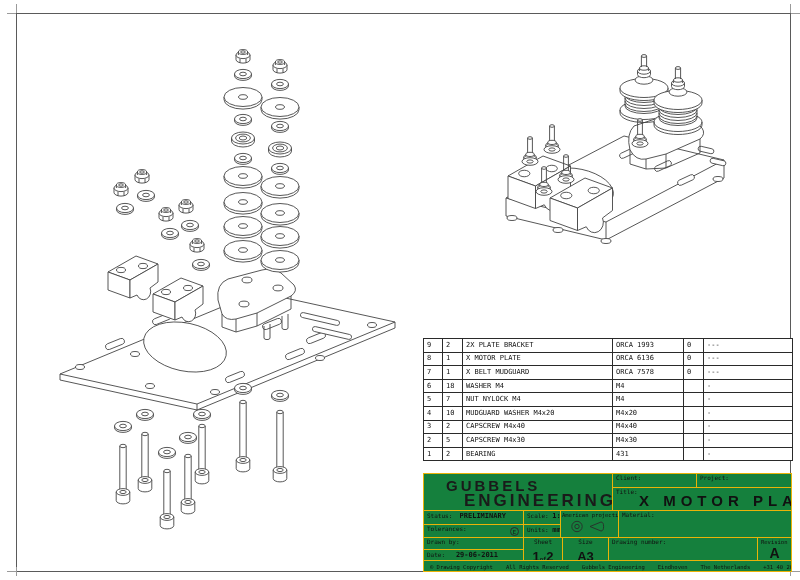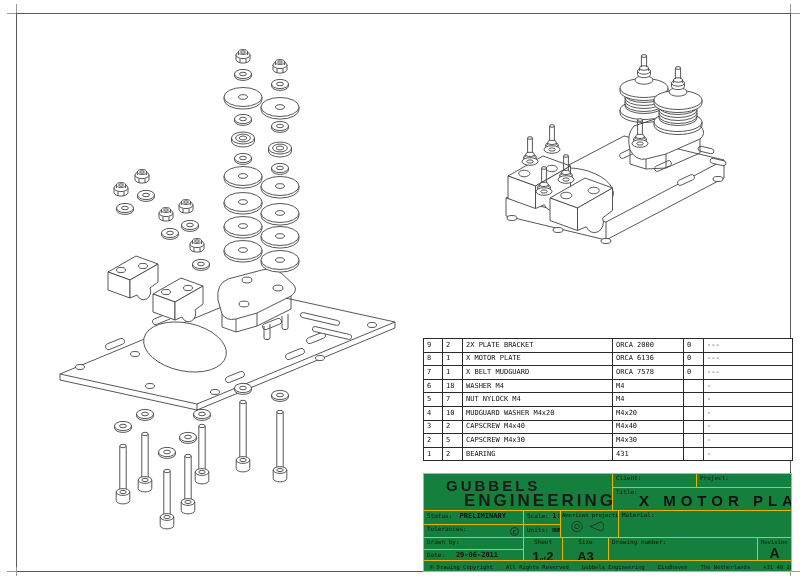--- a/index.html
+++ b/index.html
@@ -262,21 +262,21 @@
         <col style="width:150px">
         <col style="width:71px">
         <col style="width:20px">
         <col style="width:89px">
       </colgroup>
     <tbody>
       <tr>
           <td>9</td>
           <td>2</td>
           <td>2X PLATE BRACKET</td>
-          <td>ORCA 2000</td>
+          <td>ORCA 1993</td>
           <td>0</td>
           <td>---</td>
         </tr>
       <tr>
           <td>8</td>
           <td>1</td>
           <td>X MOTOR PLATE</td>
           <td>ORCA 6136</td>
           <td>0</td>
           <td>---</td>

